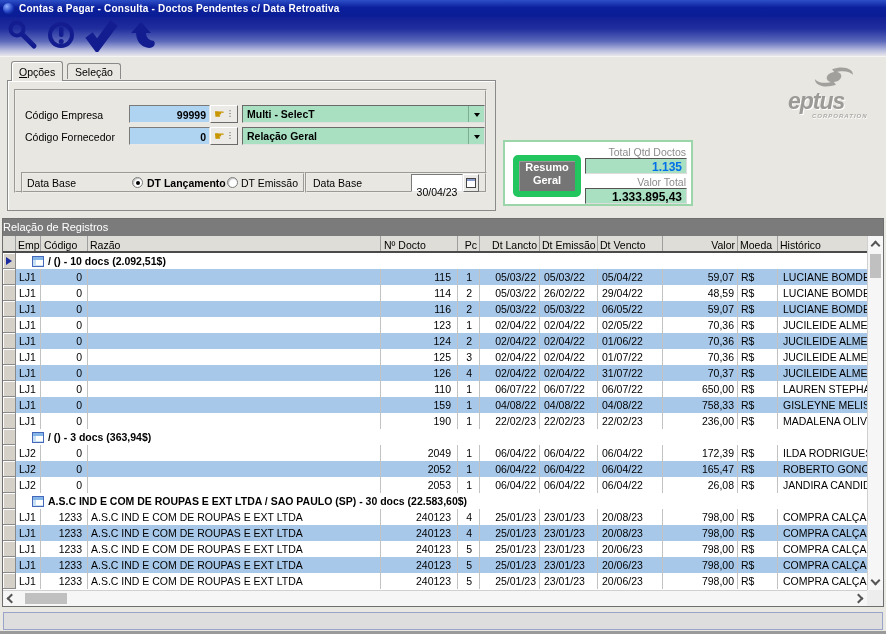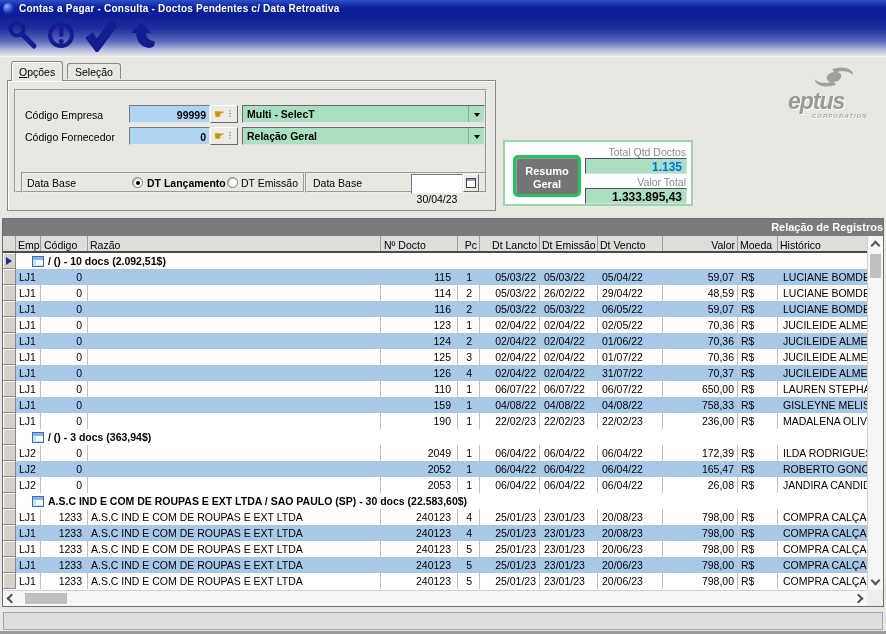--- a/index.html
+++ b/index.html
@@ -38,43 +38,43 @@
   .combo { position:absolute; height:18px; background:#A9E0C2; border:1px solid; border-color:#6A6A6A #E0E0E0 #E0E0E0 #6A6A6A;
     display:flex; align-items:center; }
   .combo .ctext { flex:1; padding:0 4px; font-weight:bold; }
   .combo .carrow { width:16px; align-self:stretch; border-left:1px solid #7FAE93; display:flex; align-items:center; justify-content:center; }
   .combo .carrow::after { content:""; width:0; height:0; border:3.5px solid transparent; border-top:4.5px solid #000; margin-top:4px; }
   .subpanel { position:absolute; border:2px groove #EFEDE8; }
   .radio { position:absolute; width:11px; height:11px; border-radius:50%; background:#fff; border:1px solid #7A7A7A; box-shadow:inset 1px 1px 1px rgba(0,0,0,0.25); }
   .radio.checked::after { content:""; position:absolute; left:2.5px; top:2.5px; width:4px; height:4px; border-radius:50%; background:#000; }
   .radio.dis { background:#E9E7E2; }
   .radio.dis.checked::after { background:#8A8A8A; }
-  .dtfield { position:absolute; height:18px; background:#fff; border:1px solid; border-color:#7A7A7A #E8E8E8 #E8E8E8 #7A7A7A; text-align:center; padding-top:18px; }
+  .dtfield { position:absolute; height:18px; background:#fff; border:1px solid; border-color:#7A7A7A #E8E8E8 #E8E8E8 #7A7A7A; text-align:center; padding-top:11px; }
   .calbtn { position:absolute; width:16px; height:18px; background:#ECEAE6; border:1px solid; border-color:#fff #6A6A6A #6A6A6A #fff; display:flex; align-items:center; justify-content:center; }
   .calicon { width:10px; height:10px; border:1px solid #444; background:#fff; box-shadow:inset 0 2px 0 #8899CC; }
 
   
   .resumo { position:absolute; left:503px; top:140px; width:190px; height:66px; background:#fff; border:2px solid #9AD6AA; }
-  .rbtn { position:absolute; left:8px; top:13px; width:68px; height:42px; background:#757575; border:3px solid #22c55e;
-    border-radius:5px; color:#fff; font-weight:bold; font-size:11px; text-align:center; line-height:13px; padding-top:7px;
+  .rbtn { position:absolute; left:8px; top:13px; width:68px; height:42px; background:#757575; border:6px solid #22c55e;
+    border-radius:5px; color:#fff; font-weight:bold; font-size:11px; text-align:center; line-height:13px; 
     box-shadow:inset 1px 1px 0 #9A9A9A; }
   .rlabel { position:absolute; right:5px; color:#8C8C8C; font-size:10.5px; }
   .rfield { position:absolute; left:80px; right:4px; height:16px; background:#A9E0C2; border:1px solid; border-color:#555 #DDD #DDD #555;
     text-align:right; font-weight:bold; font-size:12px; padding:1px 4px 0 0; }
 
   
   .logo { position:absolute; left:782px; top:62px; width:96px; height:62px; color:#A2A09D; }
   .logo .etext { position:absolute; left:6px; top:26px; font-size:23px; font-weight:bold; font-style:italic;
     letter-spacing:-1px; text-shadow:1px 1px 0 #fff; color:#9C9A97; }
   .logo .ctext { position:absolute; left:30px; top:51px; font-size:6px; font-weight:bold; font-style:italic; letter-spacing:1px; color:#ABA9A6; text-shadow:0.5px 0.5px 0 #fff; }
   .logo svg { position:absolute; left:28px; top:2px; }
 
   
   .grid { position:absolute; left:2px; top:218px; width:882px; height:389px; background:#fff; border:1px solid #6E6E6E; font-size:10.5px; }
-  .gtitle { height:17px; background:#7B7B7B; color:#fff; font-weight:bold; text-align:right; line-height:16px; font-size:11px; }
+  .gtitle { height:17px; background:#7B7B7B; color:#fff; font-weight:normal; text-align:left; line-height:16px; font-size:11px; }
   .ghead { display:flex; height:17px; background:#DFDDD7; border-bottom:2px solid #4A4A4A; }
   .ghead .hc { border-right:1px solid #9E9E9E; padding:3px 2px 0 2px; white-space:nowrap; overflow:hidden; }
   .gbody { position:relative; height:336px; overflow:hidden; }
   .row { display:flex; height:16px; line-height:16px; }
   .row.blue { background:#A8C8EA; }
   .row.white { background:#fff; }
   .cell { border-right:1px solid #C2C2C2; padding:0 3px; white-space:nowrap; overflow:hidden; height:16px; }
   .sel { width:13px; min-width:13px; background:#D5D1C9; border-right:1px solid #8A8A8A; border-bottom:1px solid #8A8A8A;
     box-shadow:inset 1px 1px 0 #fff; position:relative; }
   .selarrow { position:absolute; left:3px; top:4px; width:0; height:0; border-left:6px solid #1A2AA0; border-top:4px solid transparent; border-bottom:4px solid transparent; }

